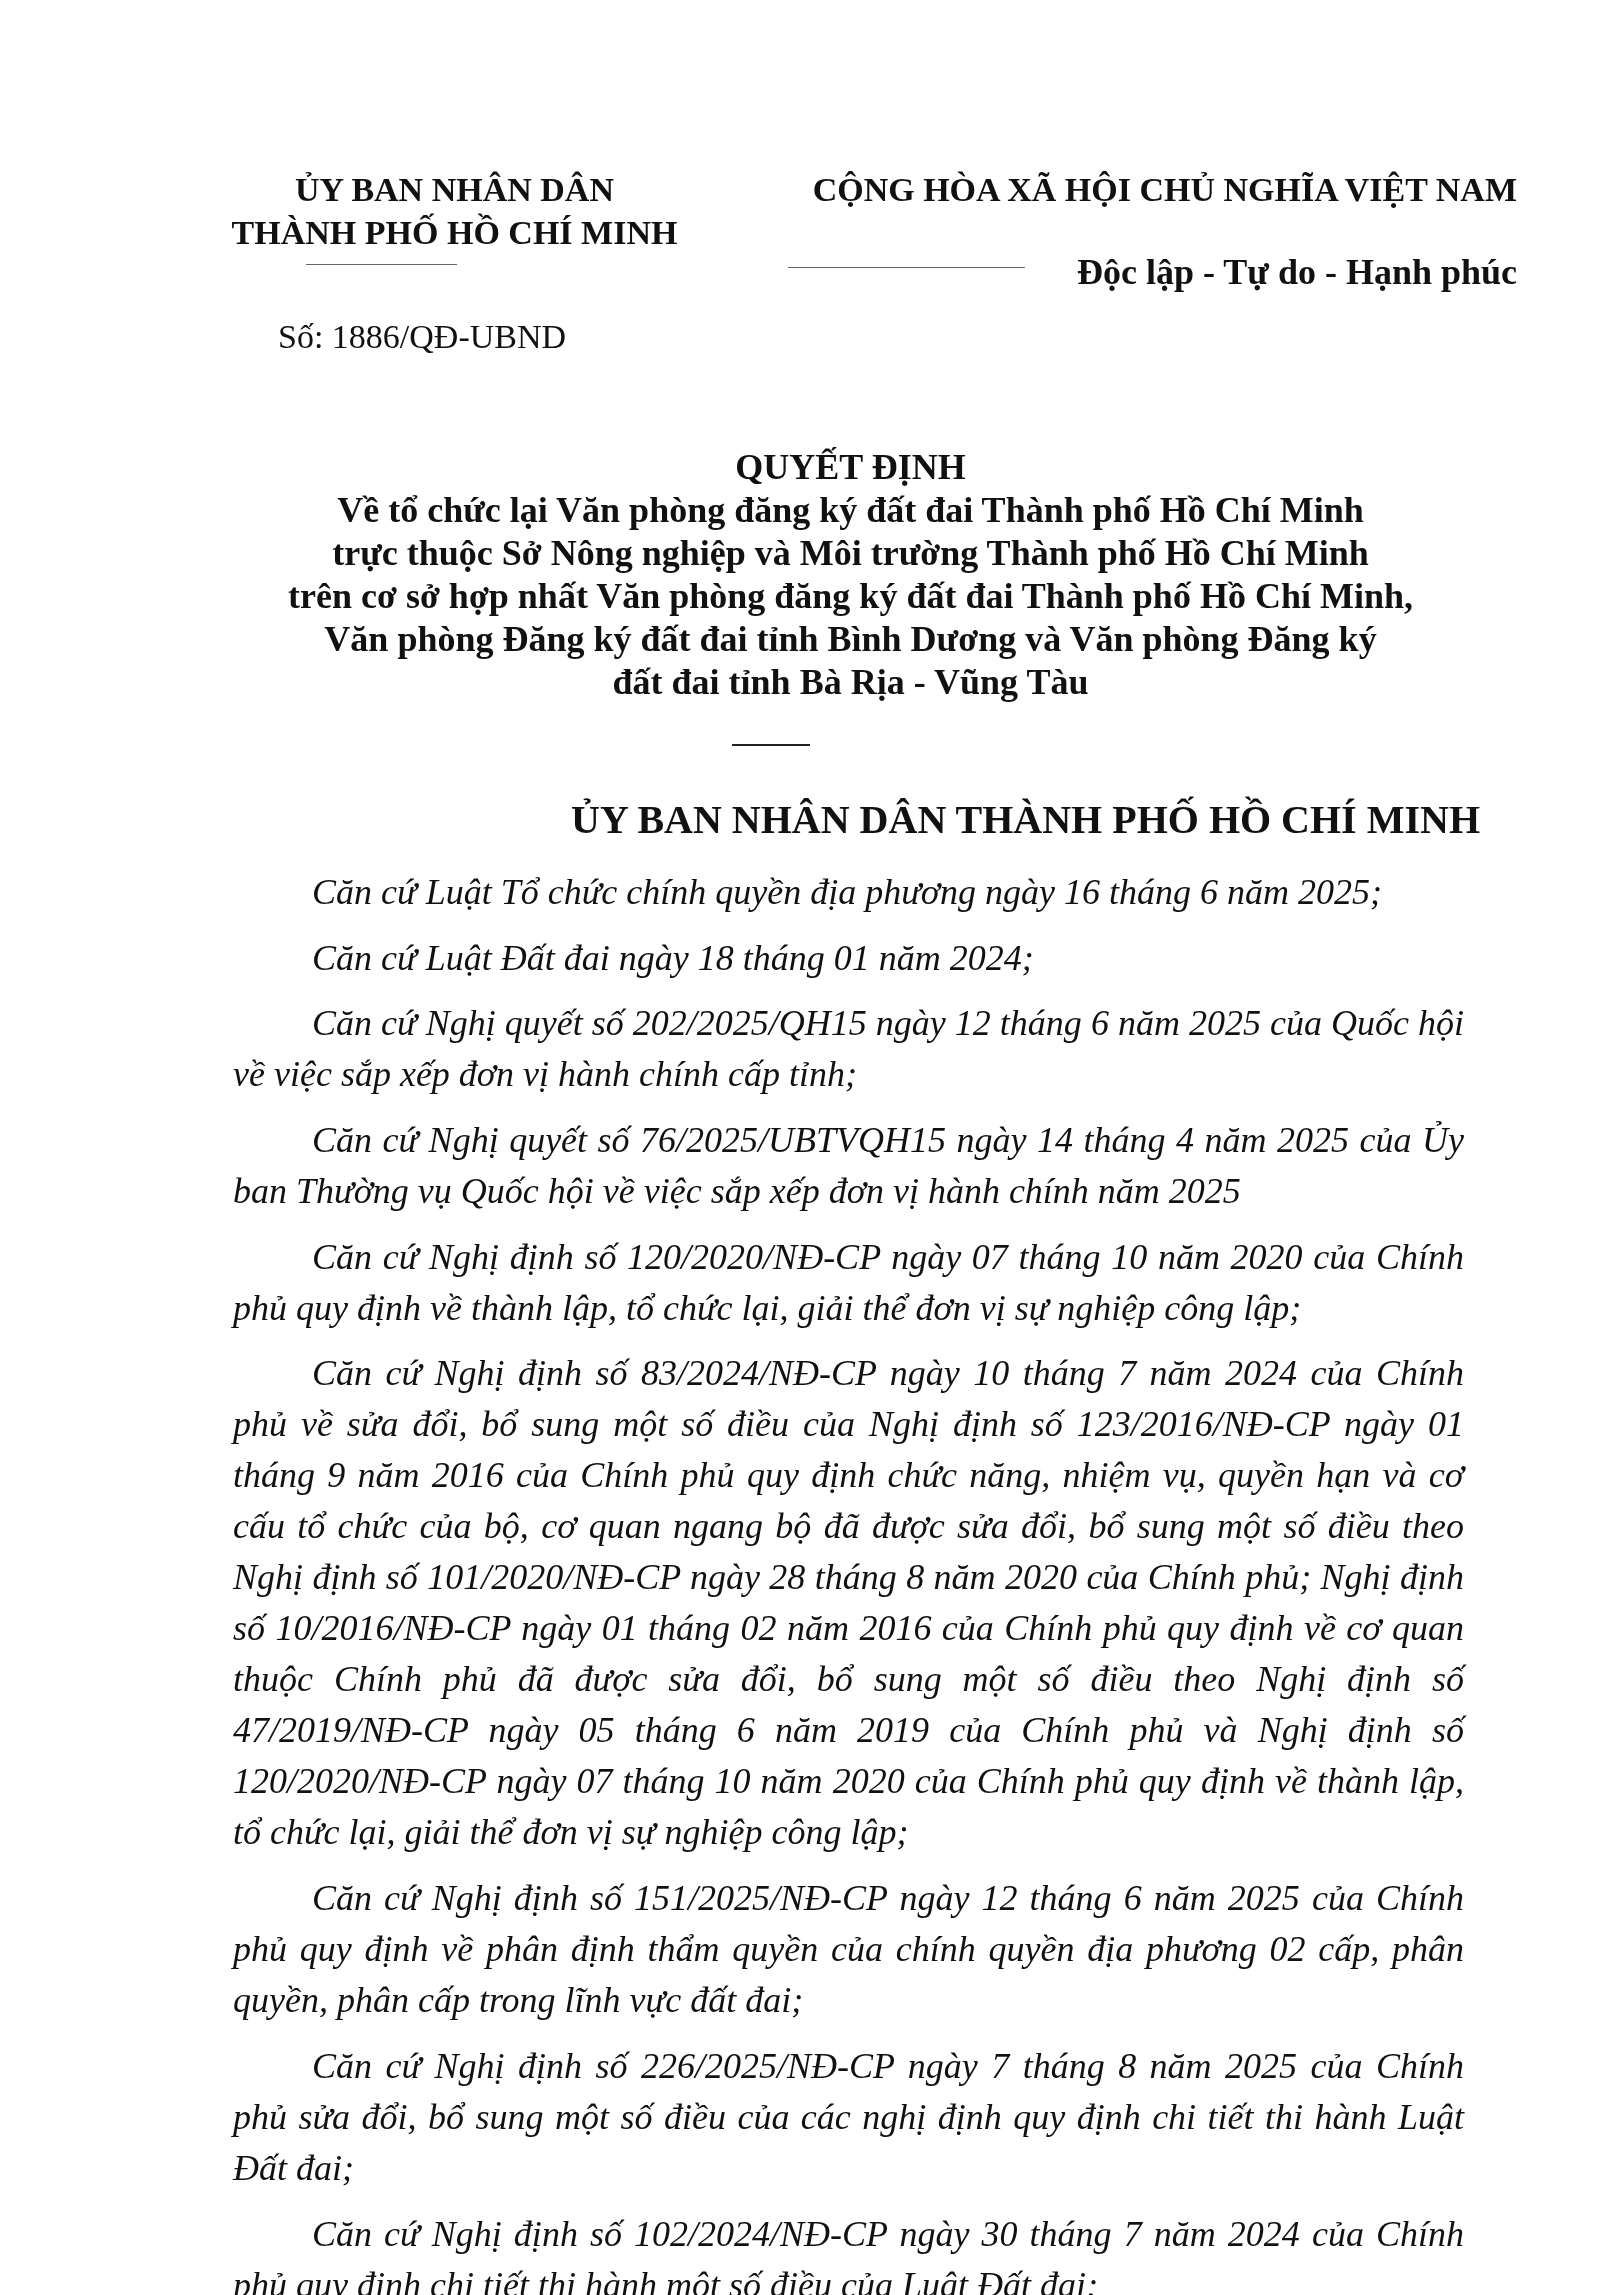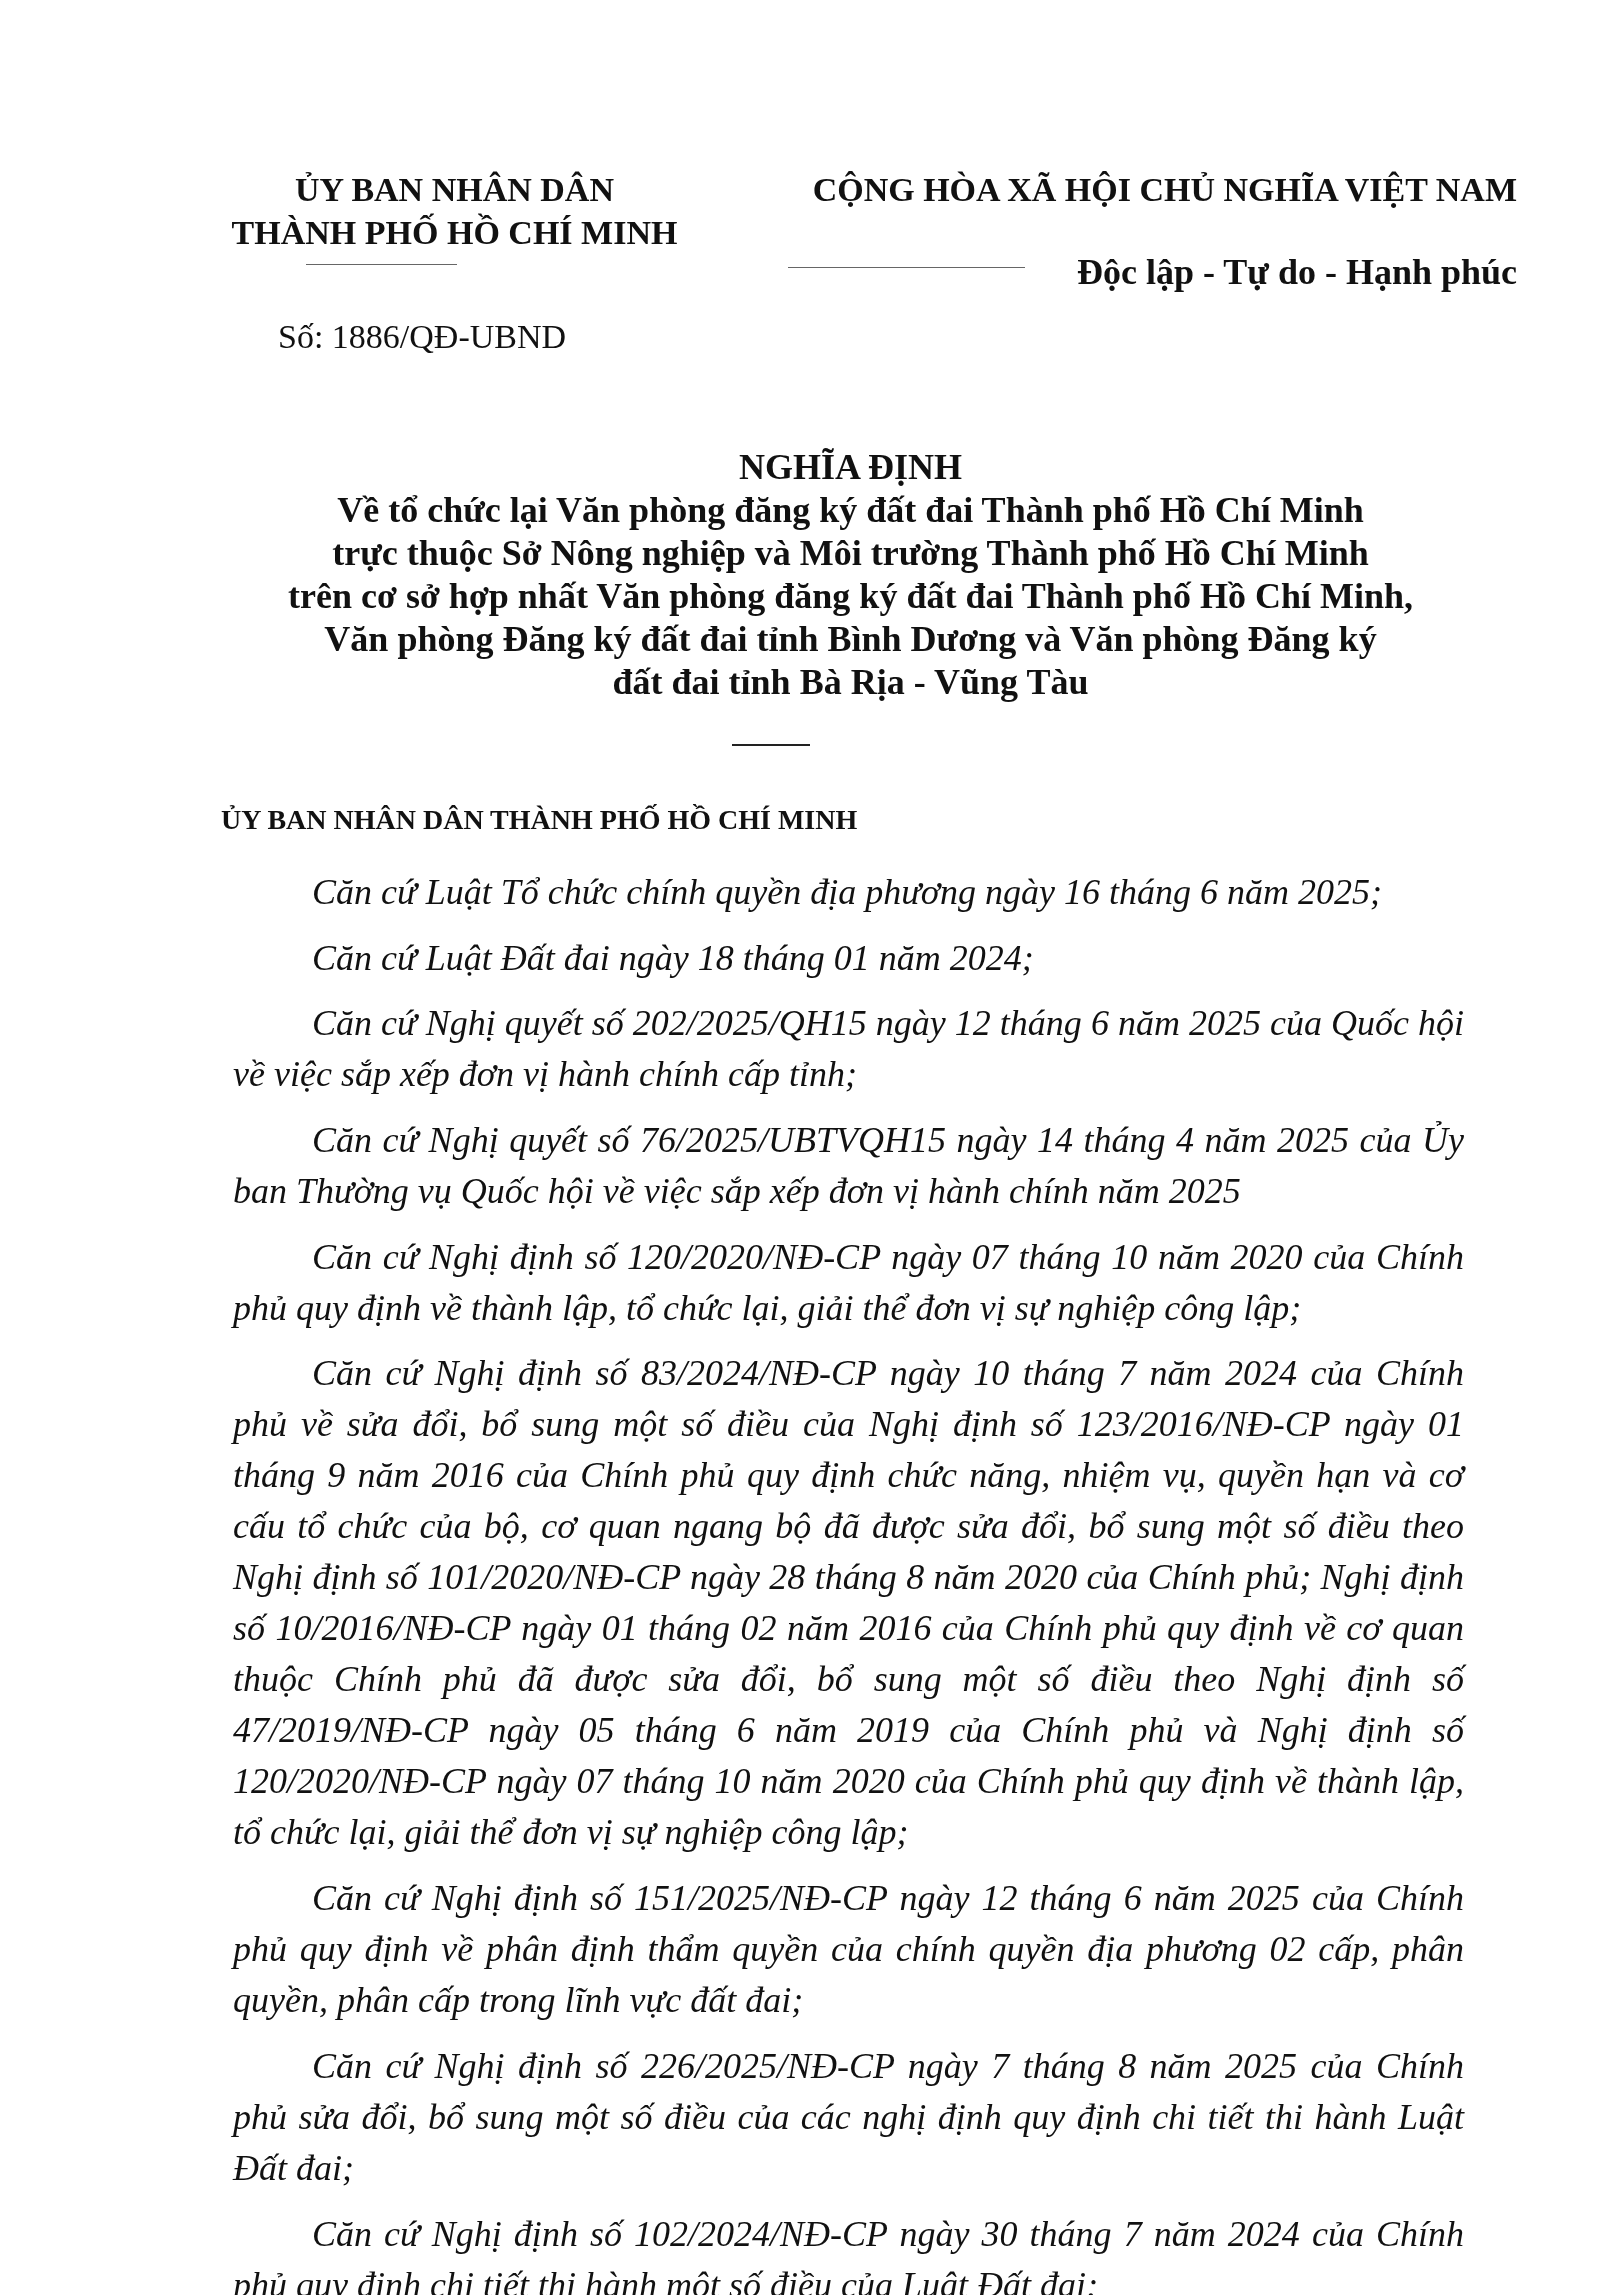--- a/index.html
+++ b/index.html
@@ -18,22 +18,22 @@
 
   .docnum { position: absolute; left: 278px; top: 315px; font-size: 34px; line-height: 43px; }
   .place-date { position: absolute; left: 703px; top: 315px; width: 818px; text-align: right;
                 font-style: italic; font-size: 34px; line-height: 43px; padding-right: 33px; box-sizing: border-box; }
 
   .title-block { position: absolute; left: 221px; top: 446px; width: 1259px; text-align: center;
                  font-weight: bold; font-size: 36px; line-height: 43px; }
   .title-block .main-title { font-size: 36px; }
   .rule-title { position: absolute; left: 732px; top: 744px; width: 78px; height: 0; border-top: 2.5px solid #222; }
 
-  .authority { position: absolute; left: 221px; top: 797px; width: 1259px; text-align: left;
-               font-weight: bold; font-size: 28px; line-height: 46px; }
+  .authority { position: absolute; left: 221px; top: 797px; width: 1259px; text-align: right;
+               font-weight: bold; font-size: 40px; line-height: 46px; }
 
   .body { position: absolute; left: 233px; top: 867px; width: 1231px; font-style: italic;
           font-size: 36px; line-height: 51px; }
   .para { text-indent: 79px; text-align: justify; margin: 0 0 14.7px 0; }
 </style>
 </head>
 <body>
 
 <div class="page">
 
@@ -45,21 +45,21 @@
 
   <div class="hdr-right">
     <div>CỘNG HÒA XÃ HỘI CHỦ NGHĨA VIỆT NAM</div>
     <div class="motto">Độc lập - Tự do - Hạnh phúc</div>
   </div>
   <div class="rule-right long"></div>
 
   <div class="docnum">Số: 1886/QĐ-UBND</div>
 
   <div class="title-block">
-    <div class="main-title">NGHĨA ĐỊNH</div>
+    <div class="main-title">QUYẾT ĐỊNH</div>
     <div>Về tổ chức lại Văn phòng đăng ký đất đai Thành phố Hồ Chí Minh</div>
     <div>trực thuộc Sở Nông nghiệp và Môi trường Thành phố Hồ Chí Minh</div>
     <div>trên cơ sở hợp nhất Văn phòng đăng ký đất đai Thành phố Hồ Chí Minh,</div>
     <div>Văn phòng Đăng ký đất đai tỉnh Bình Dương và Văn phòng Đăng ký</div>
     <div>đất đai tỉnh Bà Rịa -  Vũng Tàu</div>
   </div>
   <div class="rule-title"></div>
 
   <div class="authority">ỦY BAN NHÂN DÂN THÀNH PHỐ HỒ CHÍ MINH</div>
 

